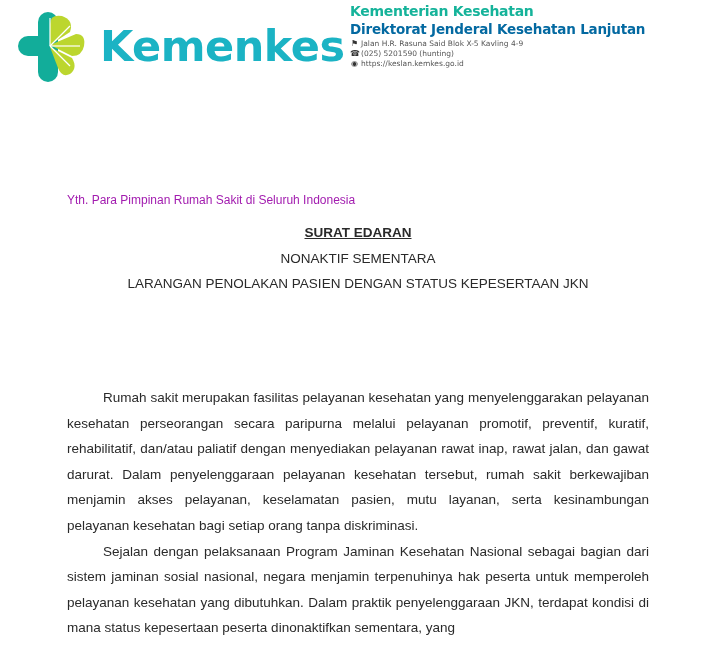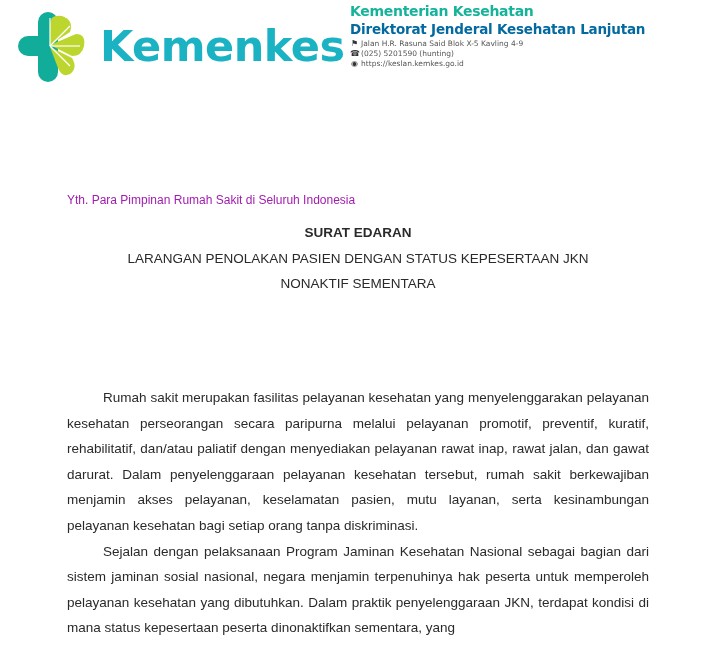--- a/index.html
+++ b/index.html
@@ -87,20 +87,21 @@
       position: absolute;
       left: 0; top: 220px;
       width: 716px;
       text-align: center;
       font-size: 13.5px;
       color: #2a2a2a;
       line-height: 25.5px;
     }
     .title-block .bold {
       font-weight: bold;
+      text-decoration: underline;
     }
     .body-text {
       position: absolute;
       left: 67px; top: 385px;
       width: 582px;
       font-size: 13.5px;
       color: #2a2a2a;
       line-height: 25.6px;
       text-align: justify;
     }
@@ -149,20 +150,20 @@
         <span>https://keslan.kemkes.go.id</span>
       </div>
     </div>
   </div>
 </div>
 
 <div class="recipient">Yth. Para Pimpinan Rumah Sakit di Seluruh Indonesia</div>
 
 <div class="title-block">
   <div class="bold">SURAT EDARAN</div>
+  <div>NONAKTIF SEMENTARA</div>
   <div>LARANGAN PENOLAKAN PASIEN DENGAN STATUS KEPESERTAAN JKN</div>
-  <div>NONAKTIF SEMENTARA</div>
 </div>
 
 <div class="body-text">
   <p>Rumah sakit merupakan fasilitas pelayanan kesehatan yang menyelenggarakan pelayanan kesehatan perseorangan secara paripurna melalui pelayanan promotif, preventif, kuratif, rehabilitatif, dan/atau paliatif dengan menyediakan pelayanan rawat inap, rawat jalan, dan gawat darurat. Dalam penyelenggaraan pelayanan kesehatan tersebut, rumah sakit berkewajiban menjamin akses pelayanan, keselamatan pasien, mutu layanan, serta kesinambungan pelayanan kesehatan bagi setiap orang tanpa diskriminasi.</p>
   <p>Sejalan dengan pelaksanaan Program Jaminan Kesehatan Nasional sebagai bagian dari sistem jaminan sosial nasional, negara menjamin terpenuhinya hak peserta untuk memperoleh pelayanan kesehatan yang dibutuhkan. Dalam praktik penyelenggaraan JKN, terdapat kondisi di mana status kepesertaan peserta dinonaktifkan sementara, yang</p>
 </div>
 
 </body></html>

